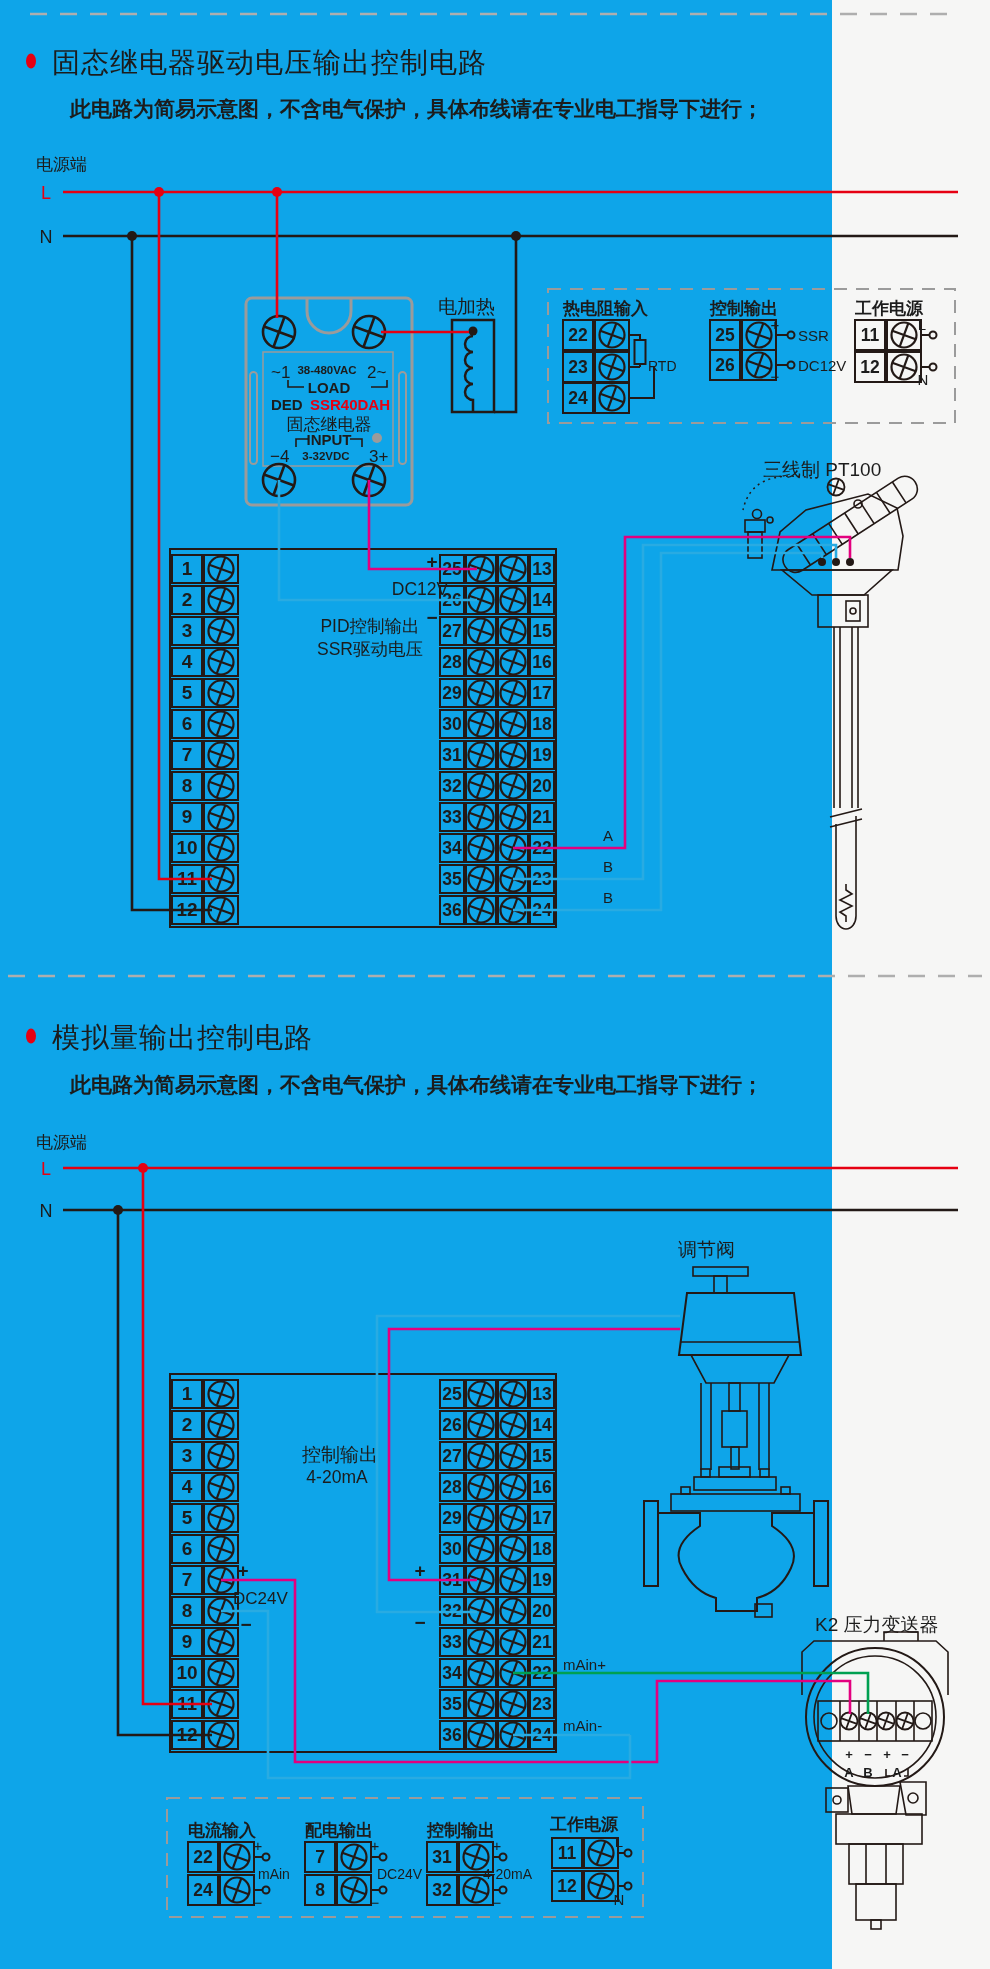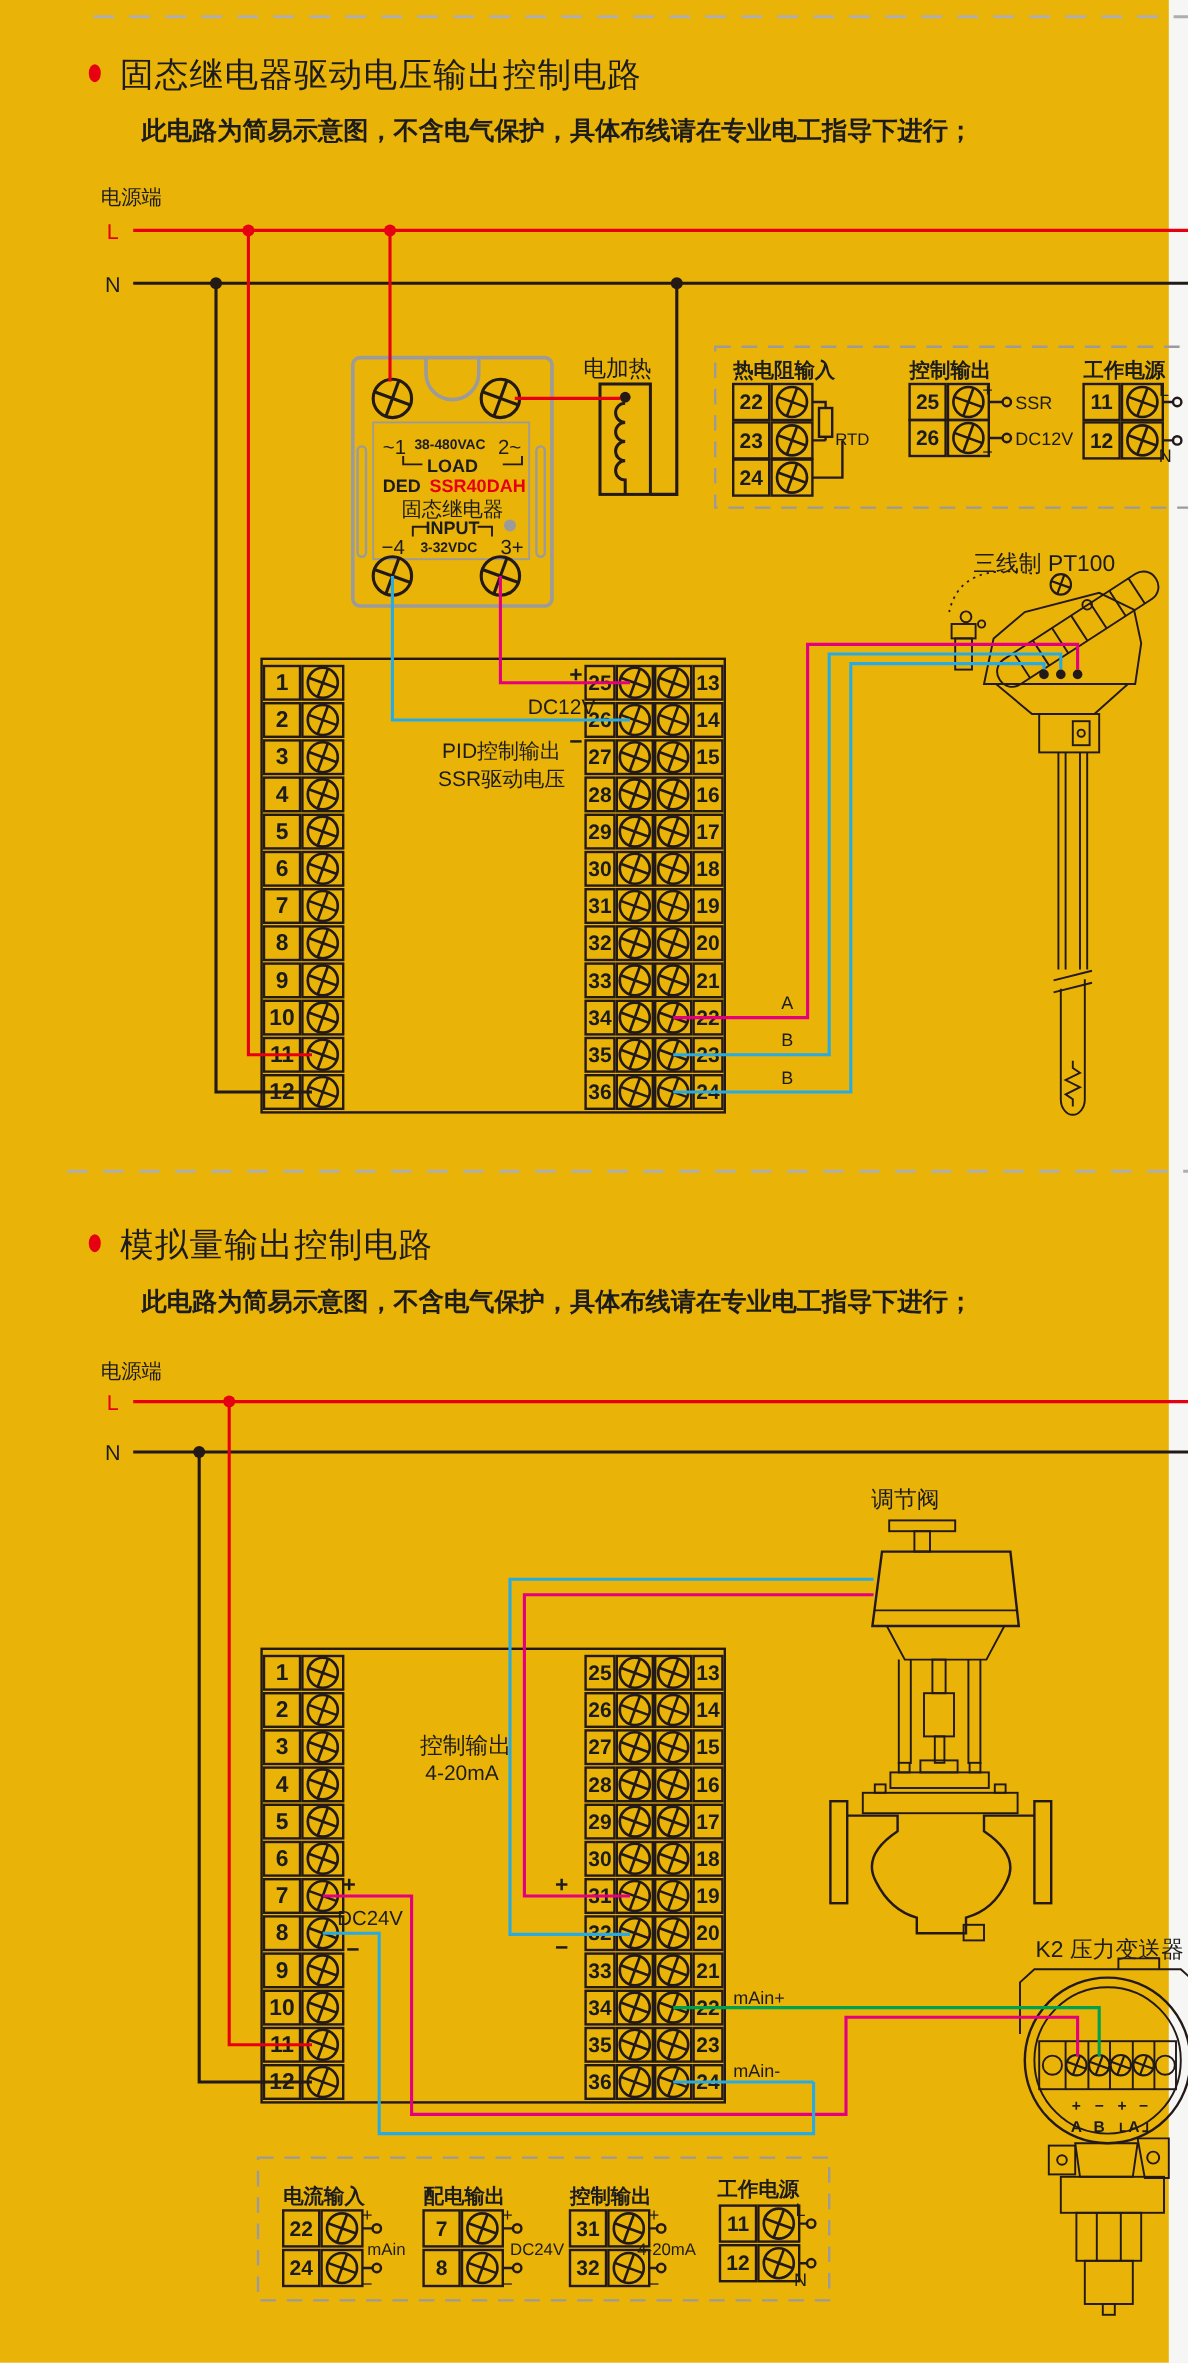--- a/index.html
+++ b/index.html
@@ -1,16 +1,16 @@
 <!DOCTYPE html>
 <html><head>
 <meta charset="utf-8">
 <style>
   html,body{margin:0;padding:0;background:#f6f6f5;}
-  .page{width:926px;height:1969px;position:relative;background:#eab308;padding-left:48px;}
+  .page{width:832px;height:1969px;position:relative;background:#0ea5e9;}
   svg{display:block;}
   .ln{fill:none;stroke:#231916;stroke-width:2;}
   .thk{stroke-width:2.5;}
   .thin{stroke-width:1.6;}
   .gry3{fill:none;stroke:#9b9b9b;stroke-width:3;}
   .gry{fill:none;stroke:#9b9b9b;stroke-width:2;}
   .cell rect{fill:none;stroke:#231916;stroke-width:2;}
   .scw{fill:none;stroke:#231916;stroke-width:2.2;}
   .wire{fill:none;stroke-width:2.6;}
   .c-red{stroke:#e60012;}.c-mag{stroke:#e3007f;}.c-blu{stroke:#29abe2;}

